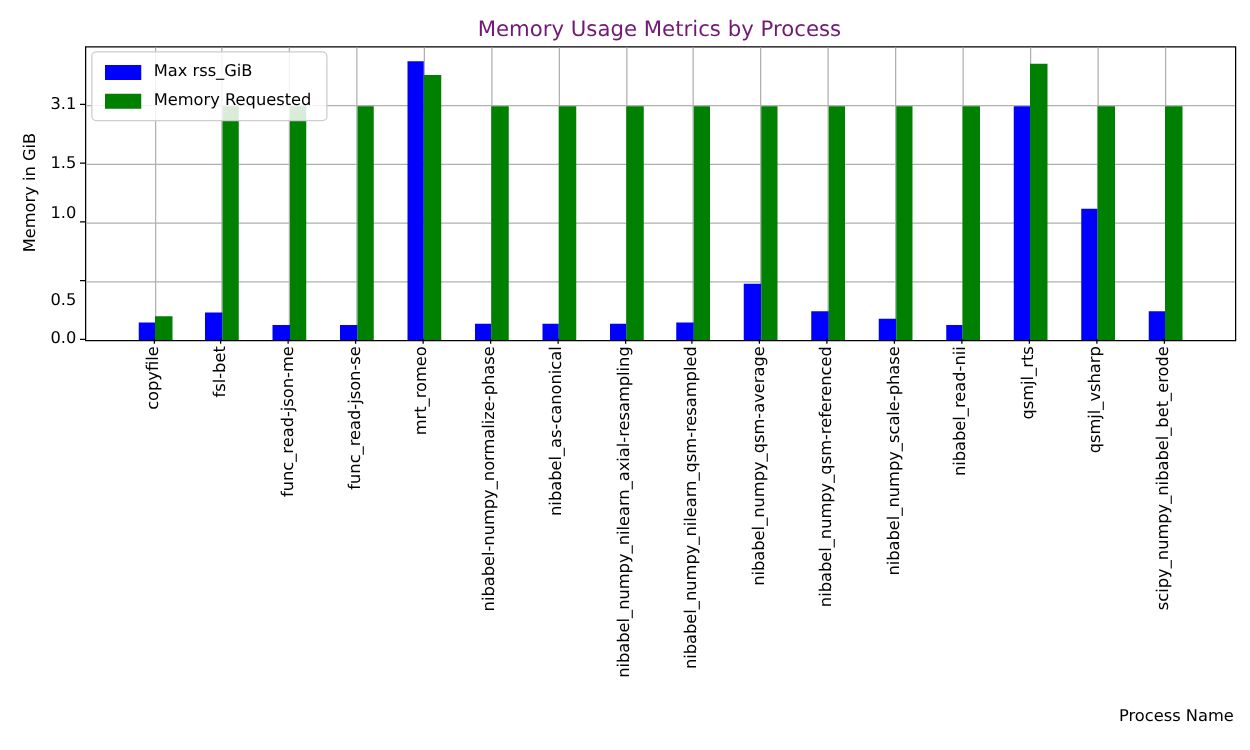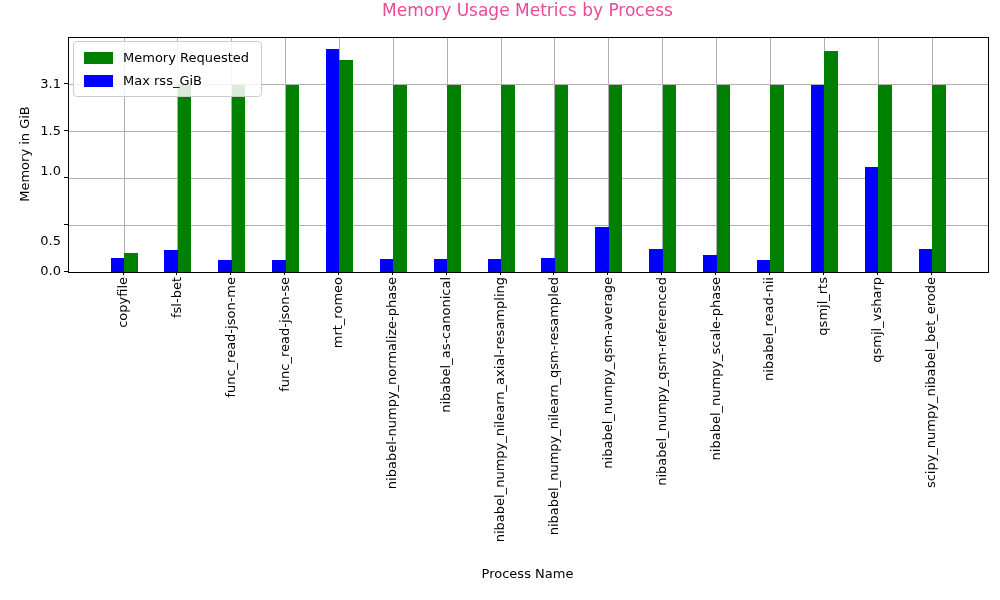--- a/index.html
+++ b/index.html
@@ -1,31 +1,31 @@
 <!DOCTYPE html>
 <html><head>
 <meta charset="utf-8">
 <style>
   html,body{margin:0;padding:0;background:#fff;}
   .figure{position:relative;width:1000px;height:600px;background:#fff;
           font-family:"DejaVu Sans",sans-serif;color:#000;overflow:hidden;}
-  .chart-title{position:absolute;left:68px;top:0;width:919px;text-align:center;
-               font-size:17px;color:#ec4899;}
+  .chart-title{position:absolute;left:68px;top:14px;width:919px;text-align:center;
+               font-size:17px;color:#701a75;}
   .plot-area{position:absolute;left:68px;top:37px;width:919px;height:234px;
              border:1px solid #000;background:#fff;}
   .gridline-h{position:absolute;left:0;right:0;height:1px;background:#b0b0b0;}
   .gridline-v{position:absolute;top:0;bottom:0;width:1px;background:#b0b0b0;}
   .bar{position:absolute;bottom:0;}
   .ytick-mark{position:absolute;width:4px;height:1px;background:#000;}
   .xtick-mark{position:absolute;width:1px;height:4px;background:#000;}
   .ytick-label{position:absolute;left:0;width:61px;text-align:right;
                font-size:13px;line-height:16px;}
   .xtick-label{position:absolute;writing-mode:vertical-rl;transform:rotate(180deg);
                font-size:13px;line-height:16px;white-space:nowrap;}
-  .xlabel{position:absolute;left:68px;top:566px;width:919px;text-align:center;font-size:13px;}
+  .xlabel{position:absolute;left:68px;top:566px;width:919px;text-align:right;font-size:13px;}
   .ylabel-anchor{position:absolute;left:25px;top:154px;width:0;height:0;}
   .ylabel{position:absolute;left:-100px;top:-10px;width:200px;height:20px;line-height:20px;
           text-align:center;transform:rotate(-90deg);font-size:13px;white-space:nowrap;}
   .legend{position:absolute;left:73px;top:41px;background:rgba(255,255,255,0.85);
           border:1px solid #cccccc;border-radius:4px;padding:8px 12px 8px 10px;
           display:flex;flex-direction:column;gap:8px;}
   .legend-row{display:flex;align-items:center;gap:10px;}
   .legend-swatch{width:29px;height:12px;flex:0 0 auto;}
   .legend-label{font-size:13px;line-height:15px;white-space:nowrap;}
 </style>
@@ -87,26 +87,26 @@
       <div class="bar" style="left: 593.7px; width: 13.5px; height: 187.2px; background: rgb(0, 128, 0);"></div>
       <div class="bar" style="left: 647.57px; width: 13.5px; height: 187.2px; background: rgb(0, 128, 0);"></div>
       <div class="bar" style="left: 701.44px; width: 13.5px; height: 187.2px; background: rgb(0, 128, 0);"></div>
       <div class="bar" style="left: 755.31px; width: 13.5px; height: 220.896px; background: rgb(0, 128, 0);"></div>
       <div class="bar" style="left: 809.18px; width: 13.5px; height: 187.2px; background: rgb(0, 128, 0);"></div>
       <div class="bar" style="left: 863.05px; width: 13.5px; height: 187.2px; background: rgb(0, 128, 0);"></div>
     </div>
   <div class="xlabel">Process Name</div>
   <div class="legend" id="legend">
       <div class="legend-row">
+        <span class="legend-swatch" style="background: rgb(0, 0, 255);"></span>
+        <span class="legend-label">Max rss_GiB</span>
+      </div>
+      <div class="legend-row">
         <span class="legend-swatch" style="background: rgb(0, 128, 0);"></span>
         <span class="legend-label">Memory Requested</span>
-      </div>
-      <div class="legend-row">
-        <span class="legend-swatch" style="background: rgb(0, 0, 255);"></span>
-        <span class="legend-label">Max rss_GiB</span>
       </div>
     </div>
 <div class="ytick-mark" style="left: 64px; top: 270.5px;"></div>
     <div class="ytick-label" style="top: 263px;">0.0</div>
     <div class="ytick-mark" style="left: 64px; top: 223.7px;"></div>
     <div class="ytick-label" style="top: 233px;">0.5</div>
     <div class="ytick-mark" style="left: 64px; top: 176.9px;"></div>
     <div class="ytick-label" style="top: 163px;">1.0</div>
     <div class="ytick-mark" style="left: 64px; top: 130.1px;"></div>
     <div class="ytick-label" style="top: 122.6px;">1.5</div>

